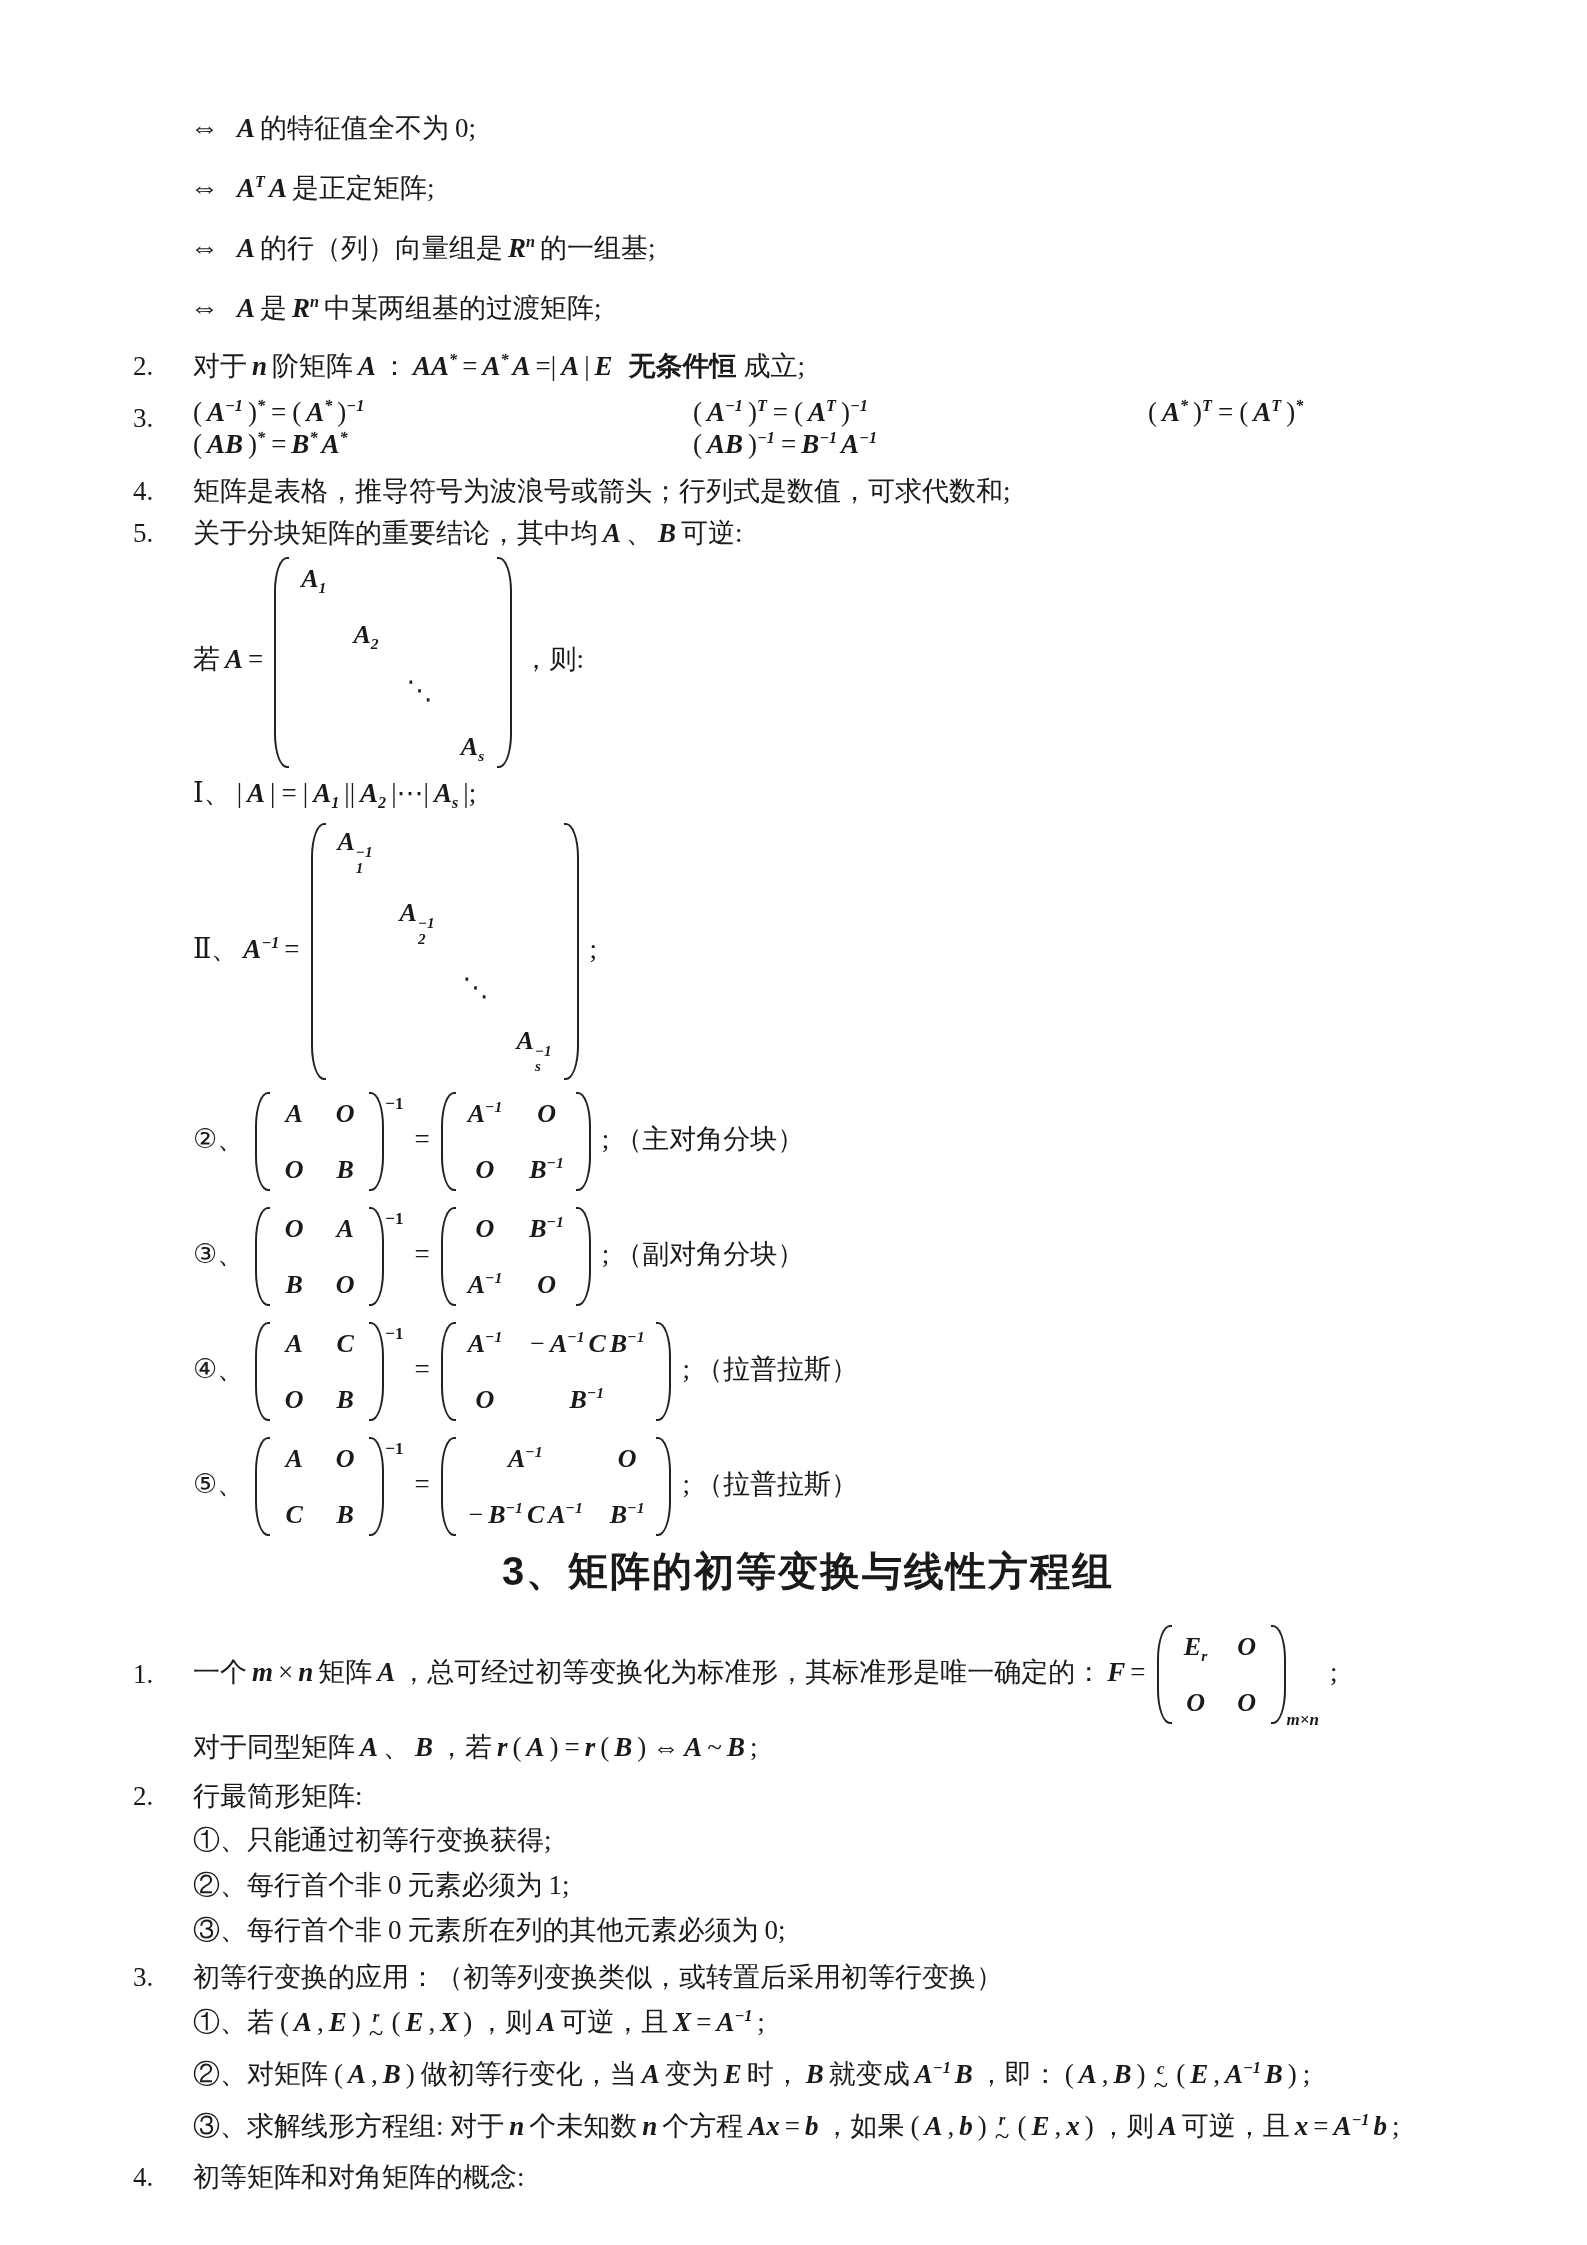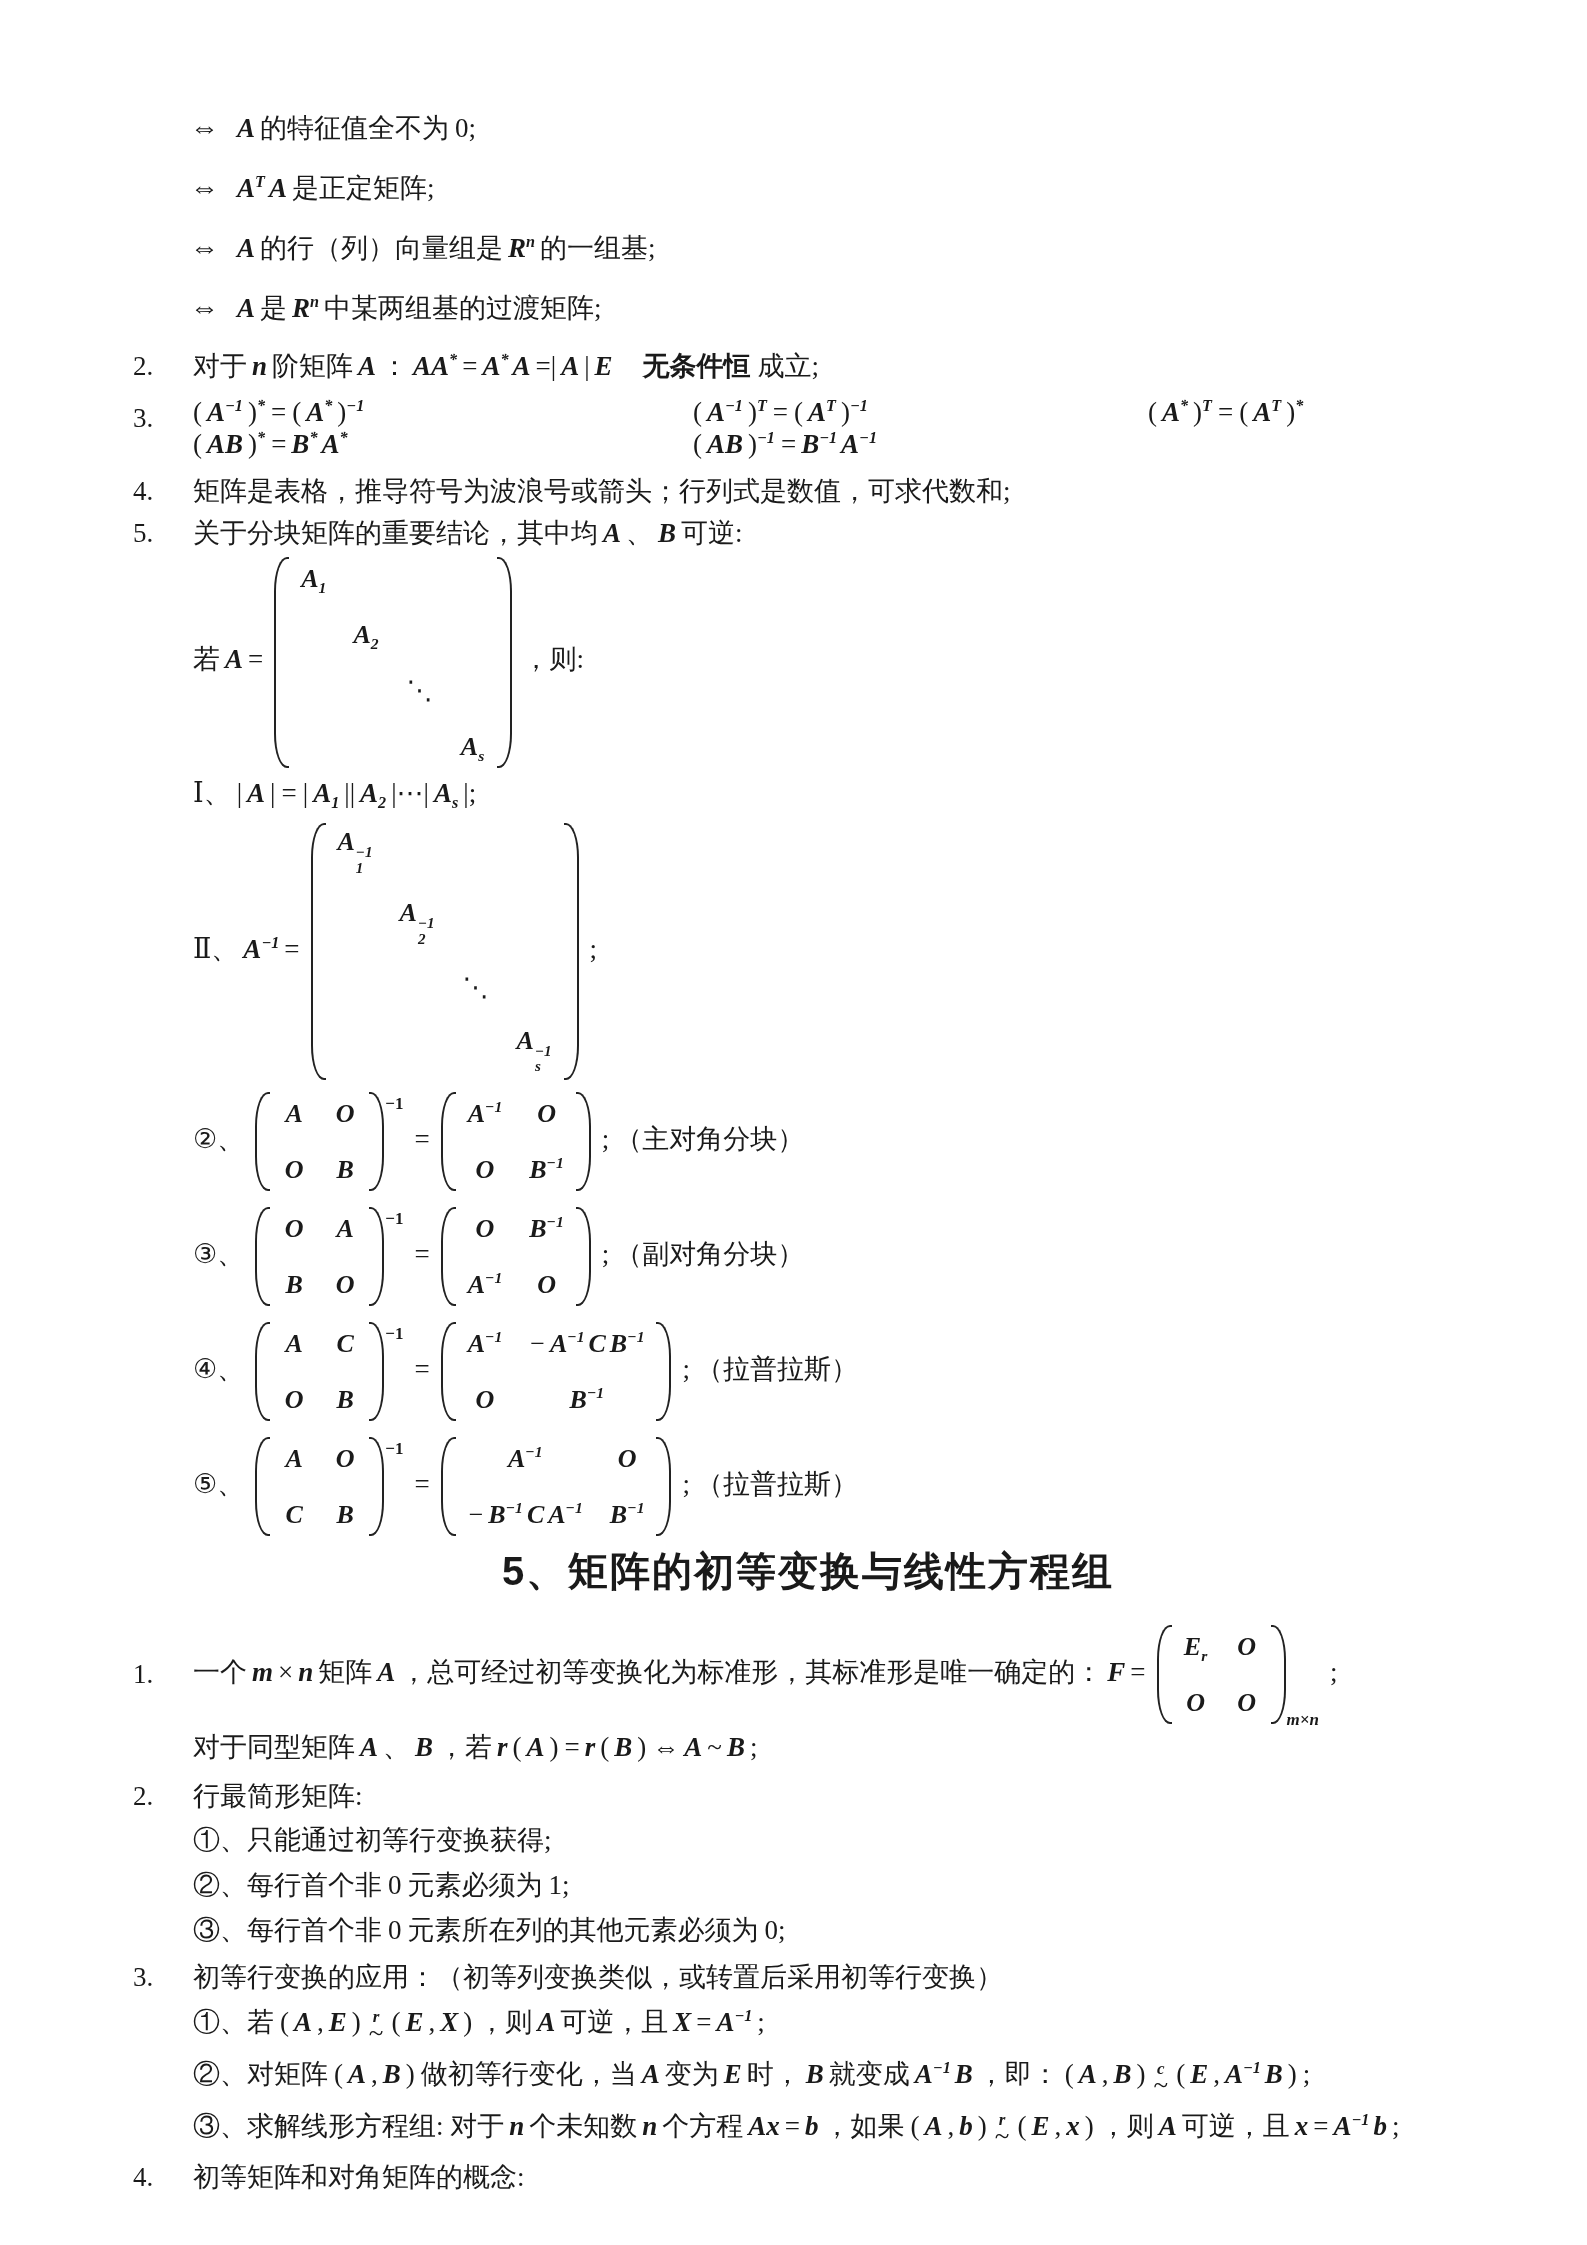--- a/index.html
+++ b/index.html
@@ -7,21 +7,21 @@
        font-family:"Liberation Serif","DejaVu Serif",serif;}
   .page{box-sizing:border-box;width:1587px;height:2245px;padding:106px 104px 30px 133px;}
   .line{display:flex;align-items:center;}
   .line.top{align-items:flex-start;}
   .line.top .num{padding-top:3px;}
   .num{flex:0 0 57px;width:57px;font-size:27px;line-height:1.45;}
   .content{font-size:27px;line-height:1.45;flex:1;}
   
   .rn{white-space:pre-wrap;}
   .rn-t{margin:0 3px;}
-  .rn-b{margin:0 4px 0 28px;font-weight:bold;font-family:"Liberation Sans","DejaVu Sans",sans-serif;}
+  .rn-b{margin:0 4px 0 14px;font-weight:bold;font-family:"Liberation Sans","DejaVu Sans",sans-serif;}
   .rn-m{font-style:italic;font-weight:bold;margin:0 2px;}
   .rn-r{margin:0 3px;}
   .rn-a{margin-right:16px;font-size:29px;}
   sup.msup,sub.msub{font-size:0.60em;font-style:italic;font-weight:bold;line-height:0;}
   .ss{display:inline-flex;flex-direction:column;align-items:flex-start;margin-left:1px;
       font-size:0.58em;line-height:1.05;vertical-align:-0.45em;font-style:italic;font-weight:bold;}
   
   .mat{display:inline-flex;align-items:stretch;vertical-align:middle;margin:0 8px;position:relative;}
   .mp{width:13px;flex:0 0 13px;}
   .mpl{border-left:2.4px solid #222;border-top:2.4px solid #222;border-bottom:2.4px solid #222;
@@ -321,21 +321,21 @@
               <span class="rn rn-m">A<sup class="msup">−1</sup></span>
             </span>
             <span class="mat-cell">
               <span class="rn rn-m">B<sup class="msup">−1</sup></span>
             </span>
           </span>
           <span class="mp mpr"></span>
         </span><span class="rn rn-r">;</span><span class="rn rn-t">（拉普拉斯）</span></span>
     </div>
 
-  <div class="s3-title">5、矩阵的初等变换与线性方程组</div>
+  <div class="s3-title">3、矩阵的初等变换与线性方程组</div>
 
   <div class="line mb4">
       <span class="num">1.</span>
       <span class="content"><span class="rn rn-t">一个</span><span class="rn rn-m">m</span><span class="rn rn-r">×</span><span class="rn rn-m">n</span><span class="rn rn-t">矩阵</span><span class="rn rn-m">A</span><span class="rn rn-t">，总可经过初等变换化为标准形，其标准形是唯一确定的：</span><span class="rn rn-m">F</span><span class="rn rn-r">=</span><span class="mat">
           <span class="mp mpl"></span>
           <span class="mat-grid" style="grid-template-columns: repeat(2, auto);">
             <span class="mat-cell">
               <span class="rn rn-m">E<sub class="msub">r</sub></span>
             </span>
             <span class="mat-cell">

